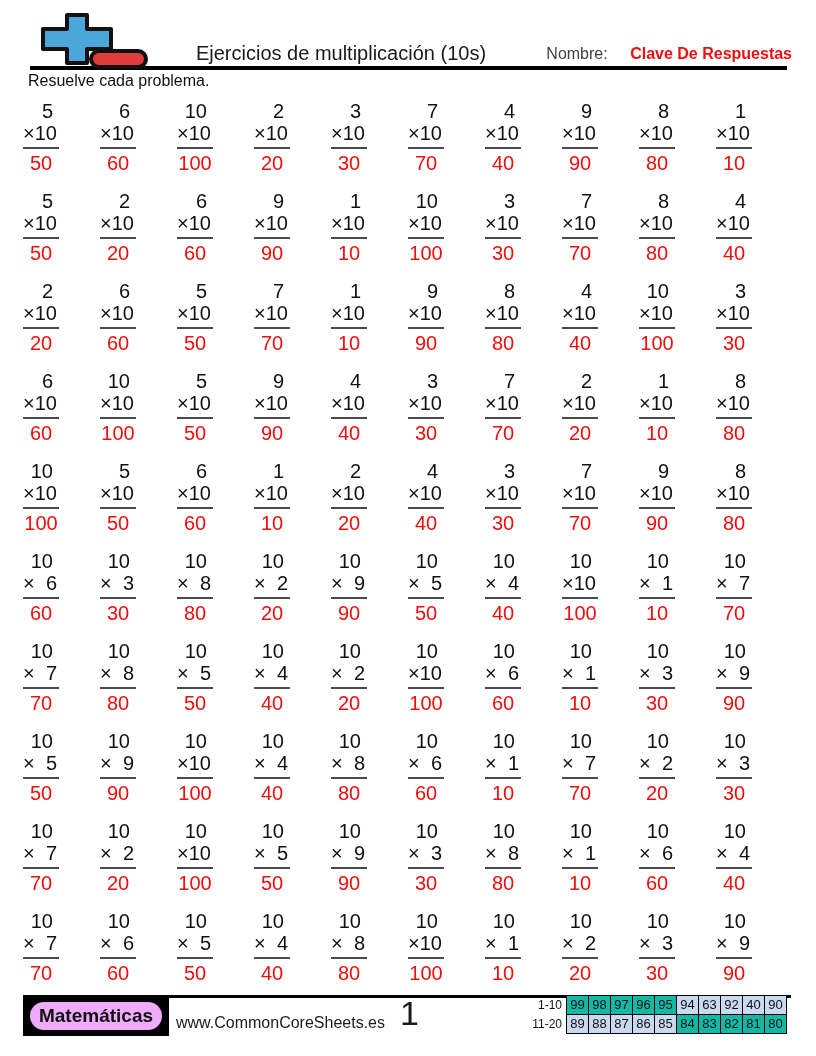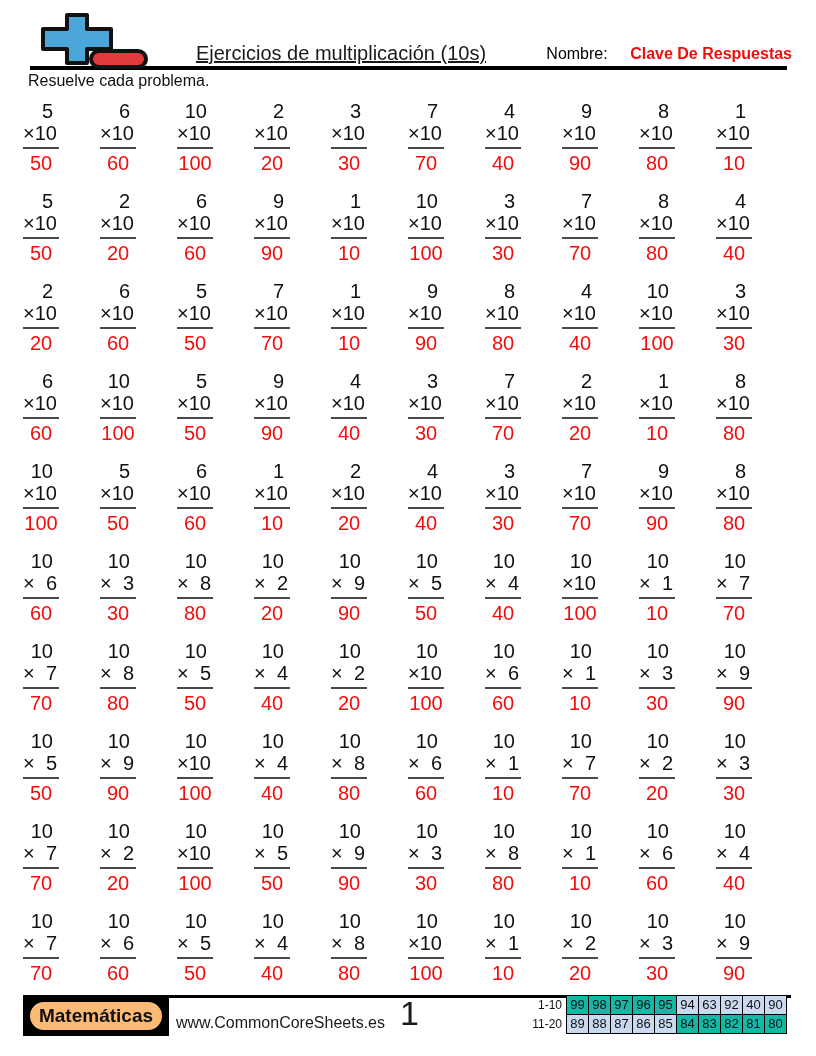--- a/index.html
+++ b/index.html
@@ -3,42 +3,42 @@
 <meta charset="utf-8">
 <style>
   html,body{margin:0;padding:0;background:#fff;}
   .page{position:relative;width:816px;height:1056px;background:#fff;overflow:hidden;
         font-family:"Liberation Sans","DejaVu Sans",sans-serif;color:#111;}
 
   
   .hline{position:absolute;left:30px;top:66px;width:757px;height:4px;background:#000;}
   .logo{position:absolute;left:38px;top:12px;width:115px;height:60px;z-index:2;}
   .title{position:absolute;left:341px;top:42px;transform:translateX(-50%);
-         font-size:20px;letter-spacing:0;white-space:nowrap;color:#1a1a1a;text-decoration:underline;}
+         font-size:20px;letter-spacing:0;white-space:nowrap;color:#1a1a1a;}
   .namebox{position:absolute;right:24px;top:45px;white-space:nowrap;font-size:16px;}
-  .nlabel{color:#000000;}
+  .nlabel{color:#404040;}
   .nvalue{color:var(--name-red);font-weight:bold;margin-left:18px;}
   .instruction{position:absolute;left:28px;top:72px;font-size:16px;font-weight:normal;color:#111;}
 
   
   .problems{position:absolute;left:23px;top:100px;width:772px;
             display:grid;grid-template-columns:repeat(10,77px);grid-auto-rows:90px;}
   .pcell{position:relative;}
   .pbox{width:36px;font-size:20px;line-height:22px;}
   .ptop{text-align:right;padding-right:6px;white-space:nowrap;}
   .pop{display:flex;justify-content:space-between;align-items:flex-end;
        padding-bottom:3px;border-bottom:2px solid #4a4a4a;}
   .pnum{padding-right:2px;}
   .pans{margin-top:3px;text-align:center;white-space:nowrap;color:var(--answer-red);}
 
   
   .footline{position:absolute;left:23px;top:995px;width:768px;height:3px;background:#000;}
   .brandbar{position:absolute;left:23px;top:996px;width:146px;height:40px;background:#000;
             display:flex;align-items:center;justify-content:center;}
-  .brandoval{background:#fdba74;border:3px solid #000;border-radius:18px;height:28px;
+  .brandoval{background:#f0abfc;border:3px solid #000;border-radius:18px;height:28px;
              padding:0 9px;display:flex;align-items:center;justify-content:center;}
   .brandoval span{font-size:19px;font-weight:bold;color:#111;white-space:nowrap;}
   .website{position:absolute;left:176px;top:1014px;font-size:16px;color:#1a1a1a;white-space:nowrap;}
   .pagenum{position:absolute;left:400px;top:994px;font-size:34px;color:#1a1a1a;}
   .scoretable{position:absolute;left:518px;top:996px;}
   .srow{display:flex;align-items:center;height:19px;}
   .slabel{width:44px;text-align:right;padding-right:5px;font-size:12px;line-height:19px;color:#111;}
   .scell{width:21px;border:1px solid #000;margin-left:-1px;margin-top:-1px;
          font-size:13px;line-height:18px;text-align:center;background:#14b8a6;color:#111;}
   .scell.shaded{background:var(--cell-blue);}

